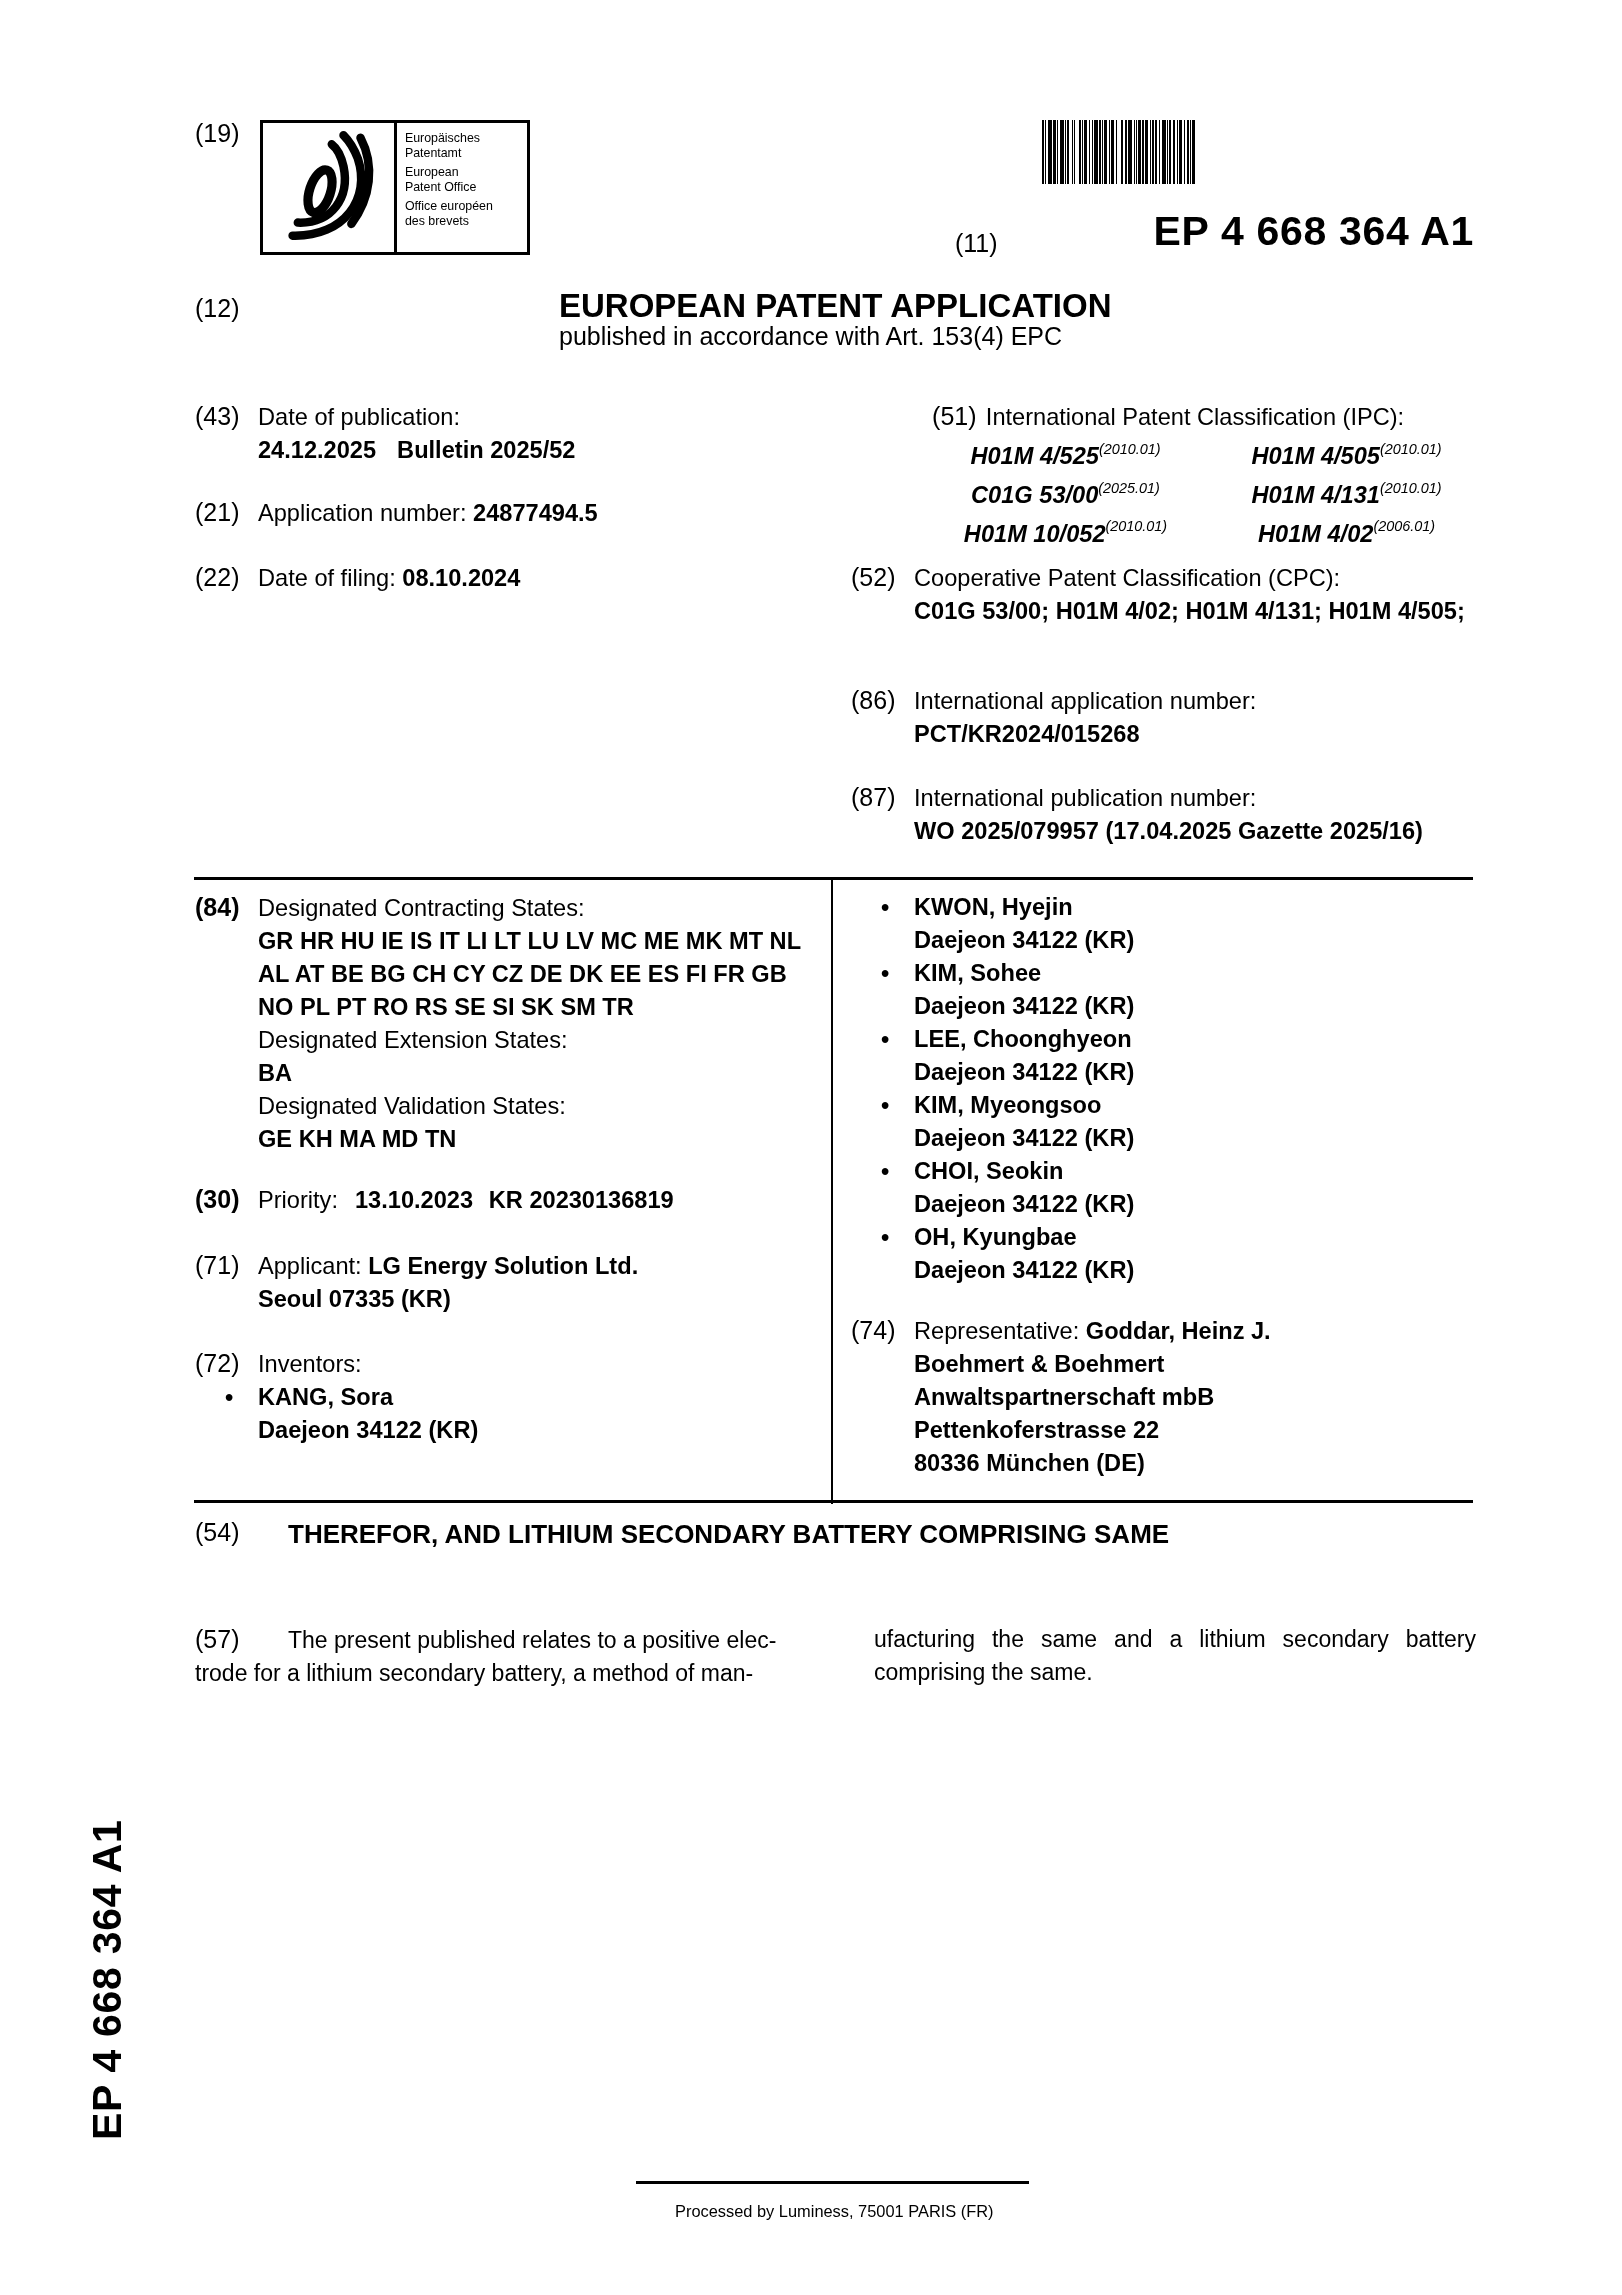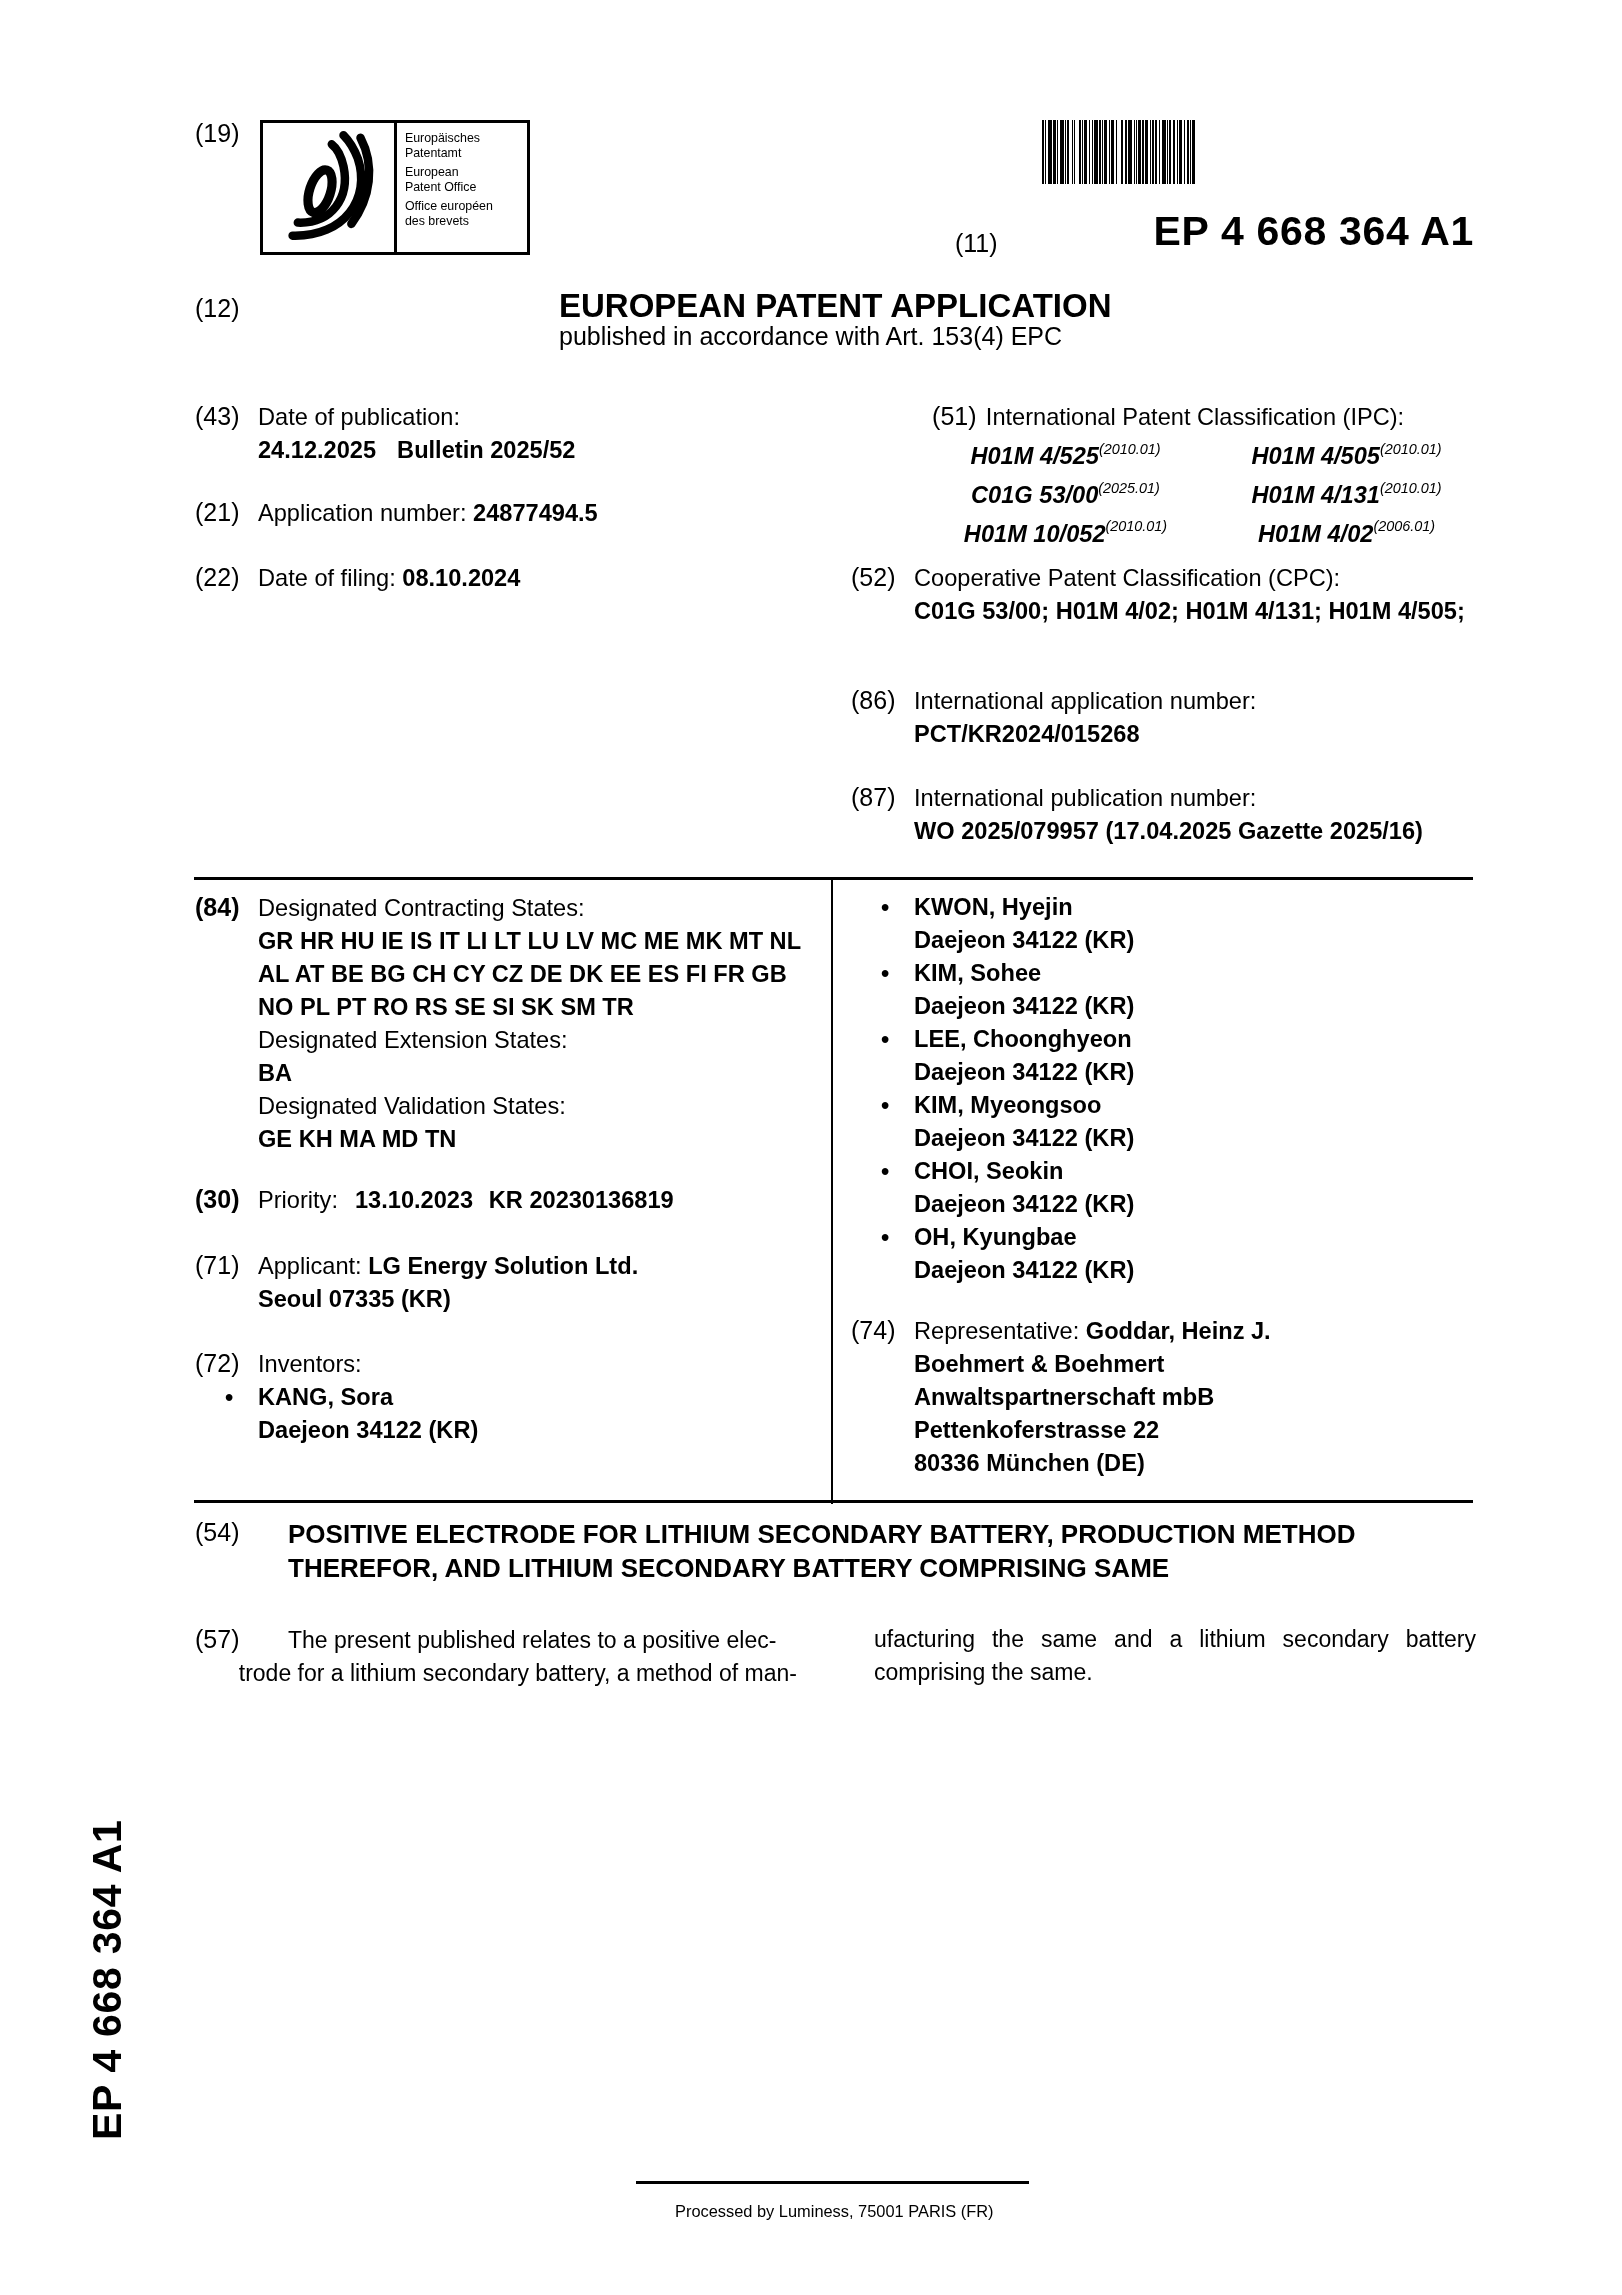--- a/index.html
+++ b/index.html
@@ -261,27 +261,26 @@
   <div class="line b" style="padding-left:63px;">Boehmert &amp; Boehmert</div>
   <div class="line b" style="padding-left:63px;">Anwaltspartnerschaft mbB</div>
   <div class="line b" style="padding-left:63px;">Pettenkoferstrasse 22</div>
   <div class="line b" style="padding-left:63px;">80336 München (DE)</div>
 </div>
 
 <div class="hr-thick" style="left:194px; top:1500px; width:1279px;"></div>
 
 <div class="abs num" style="left:195px; top:1518px;">(54)</div>
 <div class="abs" style="left:288px; top:1517px;">
-  <div class="title54">POSITIVE ELECTRODE FOR LITHIUM SECONDARY BATTERY, PRODUCTION METHOD</div>
   <div class="title54">THEREFOR, AND LITHIUM SECONDARY BATTERY COMPRISING SAME</div>
 </div>
 
 <div class="abs abstract" style="left:195px; top:1623px; width:602px;">
   <div style="white-space:nowrap;"><span class="num" style="display:inline-block;width:93px;">(57)</span><span>The present published relates to a positive elec-</span></div>
-  <div style="white-space:nowrap;text-align:right;">trode for a lithium secondary battery, a method of man-</div>
+  <div style="white-space:nowrap;">trode for a lithium secondary battery, a method of man-</div>
 </div>
 <div class="abs abstract" style="left:874px; top:1623px; width:602px;">
   <div style="white-space:nowrap; text-align:justify; text-align-last:justify;">ufacturing the same and a lithium secondary battery</div>
   <div style="white-space:nowrap;">comprising the same.</div>
 </div>
 
 <div id="side-pubno" class="abs">EP 4 668 364 A1</div>
 
 <div id="footer-line" class="abs"></div>
 <div id="footer-text" class="abs">Processed by Luminess, 75001 PARIS (FR)</div>

